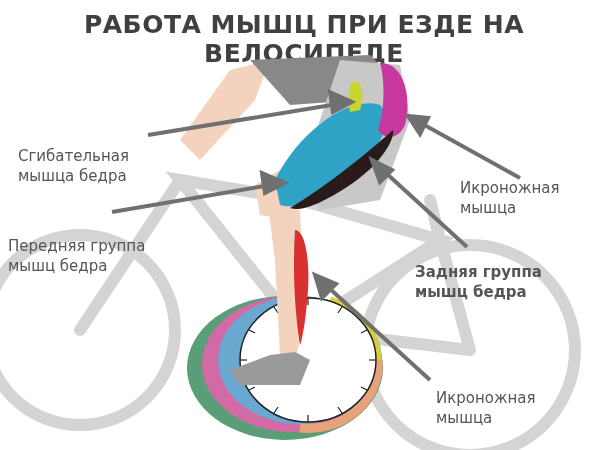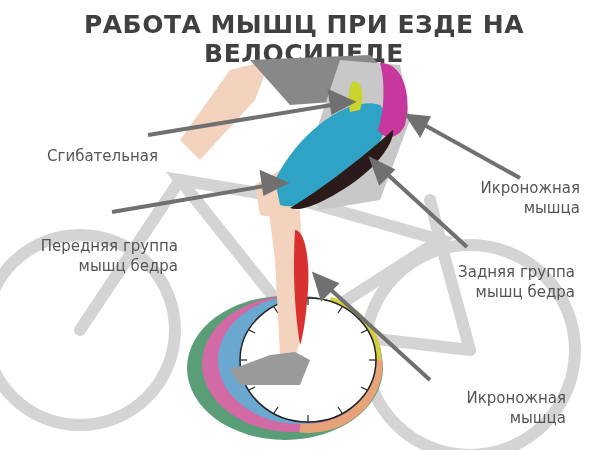--- a/index.html
+++ b/index.html
@@ -1,18 +1,18 @@
 <!DOCTYPE html>
 <html><head>
 <meta charset="utf-8">
 <style>
   html, body { margin:0; padding:0; background:#ffffff; }
   body { width:600px; height:450px; position:relative; overflow:hidden; font-family:"DejaVu Sans", sans-serif; }
   .title { position:absolute; left:4px; top:10px; width:600px; text-align:center; font-family:"DejaVu Sans", sans-serif; font-weight:bold; font-size:25px; color:#404040; letter-spacing:0.5px; }
-  .lbl { position:absolute; font-family:"DejaVu Sans", sans-serif; font-size:15px; color:#555; text-align:right; line-height:20px; }
+  .lbl { position:absolute; font-family:"DejaVu Sans", sans-serif; font-size:15px; color:#555; text-align:left; line-height:20px; }
   svg.art { position:absolute; left:0; top:0; }
 </style>
 </head>
 <body>
 
 <div class="title">РАБОТА МЫШЦ ПРИ ЕЗДЕ НА ВЕЛОСИПЕДЕ</div>
 
 <svg class="art" width="600" height="450" viewBox="0 0 600 450">
 
   <g fill="none" stroke="#d4d4d4" stroke-width="12" stroke-linecap="round">
@@ -72,33 +72,34 @@
     <polygon points="408,116 420,134 428,118"></polygon>
     <line x1="467" y1="247" x2="375" y2="163"></line>
     <polygon points="372,160 380,182 392,170"></polygon>
     <line x1="430" y1="380" x2="318" y2="278"></line>
     <polygon points="315,275 322,298 336,284"></polygon>
   </g>
 </svg>
 
 <div class="lbl" style="left:18px; top:146px; width:140px;">
   <div>Сгибательная</div>
+  <div>мышца бедра</div>
 </div>
 
 <div class="lbl" style="left:8px; top:228px; width:170px;margin-top:8px;">
   <div>Передняя группа</div>
   <div>мышц бедра</div>
 </div>
 
 <div class="lbl" style="left:460px; top:178px; width:120px;">
   <div>Икроножная</div>
   <div>мышца</div>
 </div>
 
-<div class="lbl" style="left:415px; top:262px; width:160px;">
+<div class="lbl" style="left:415px; top:262px; width:160px;font-weight:bold;">
   <div>Задняя группа</div>
   <div>мышц бедра</div>
 </div>
 
 <div class="lbl" style="left:436px; top:388px; width:130px;">
   <div>Икроножная</div>
   <div>мышца</div>
 </div>
 
 </body></html>

